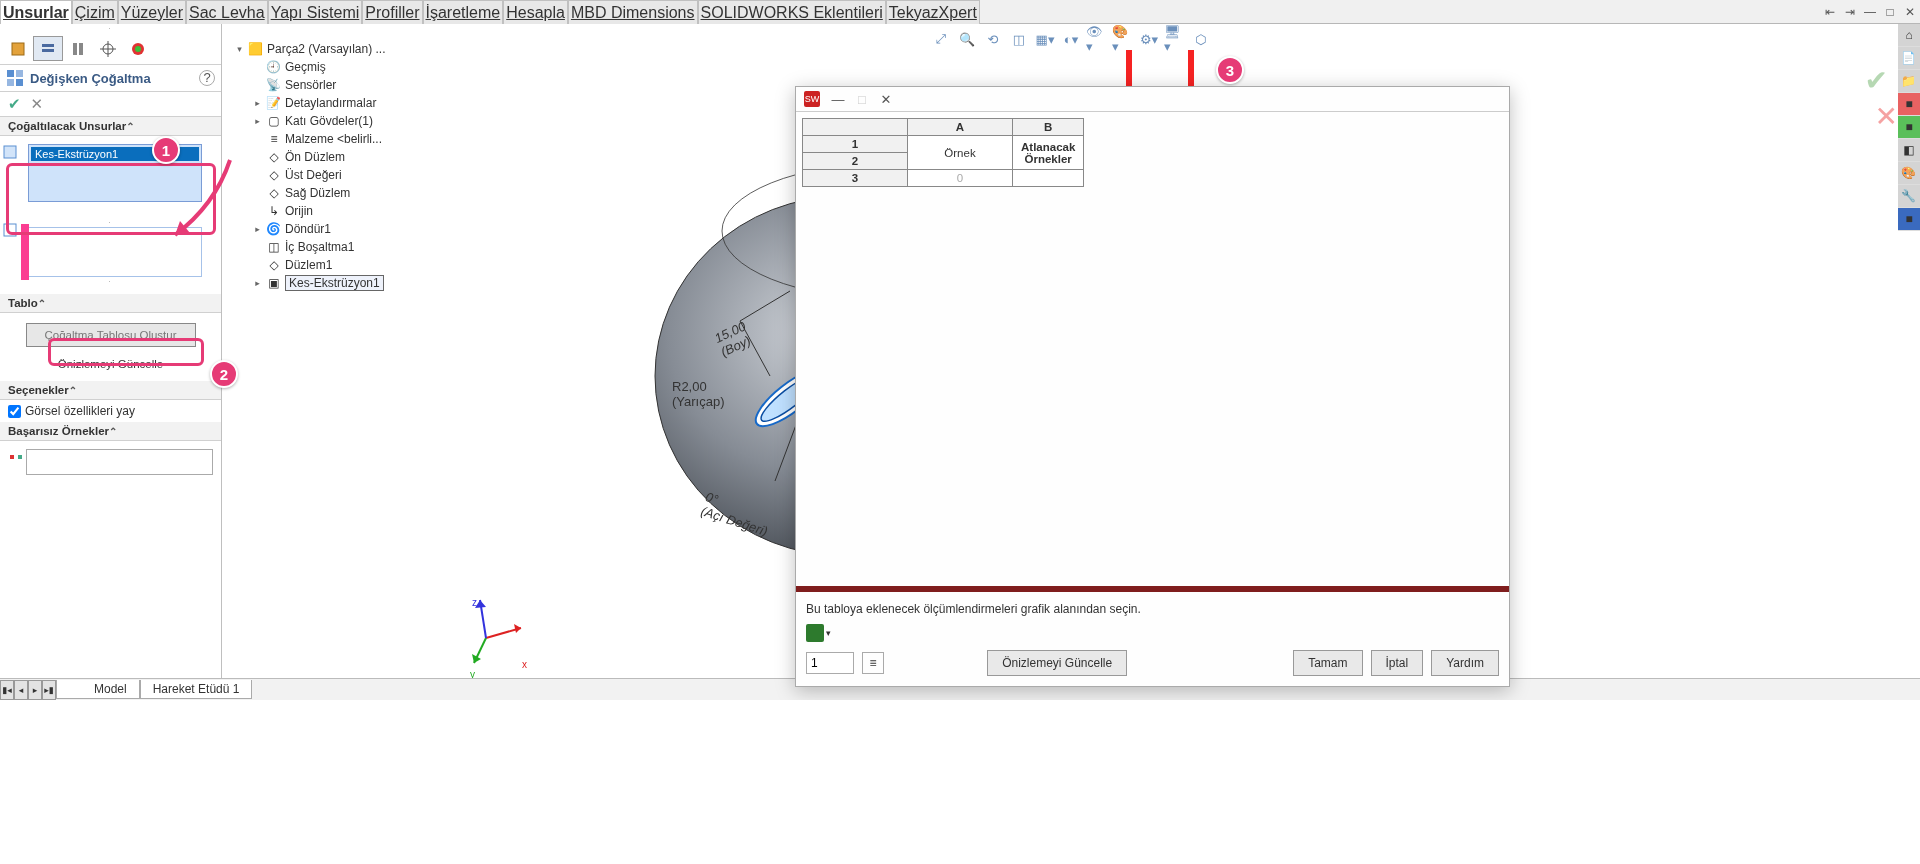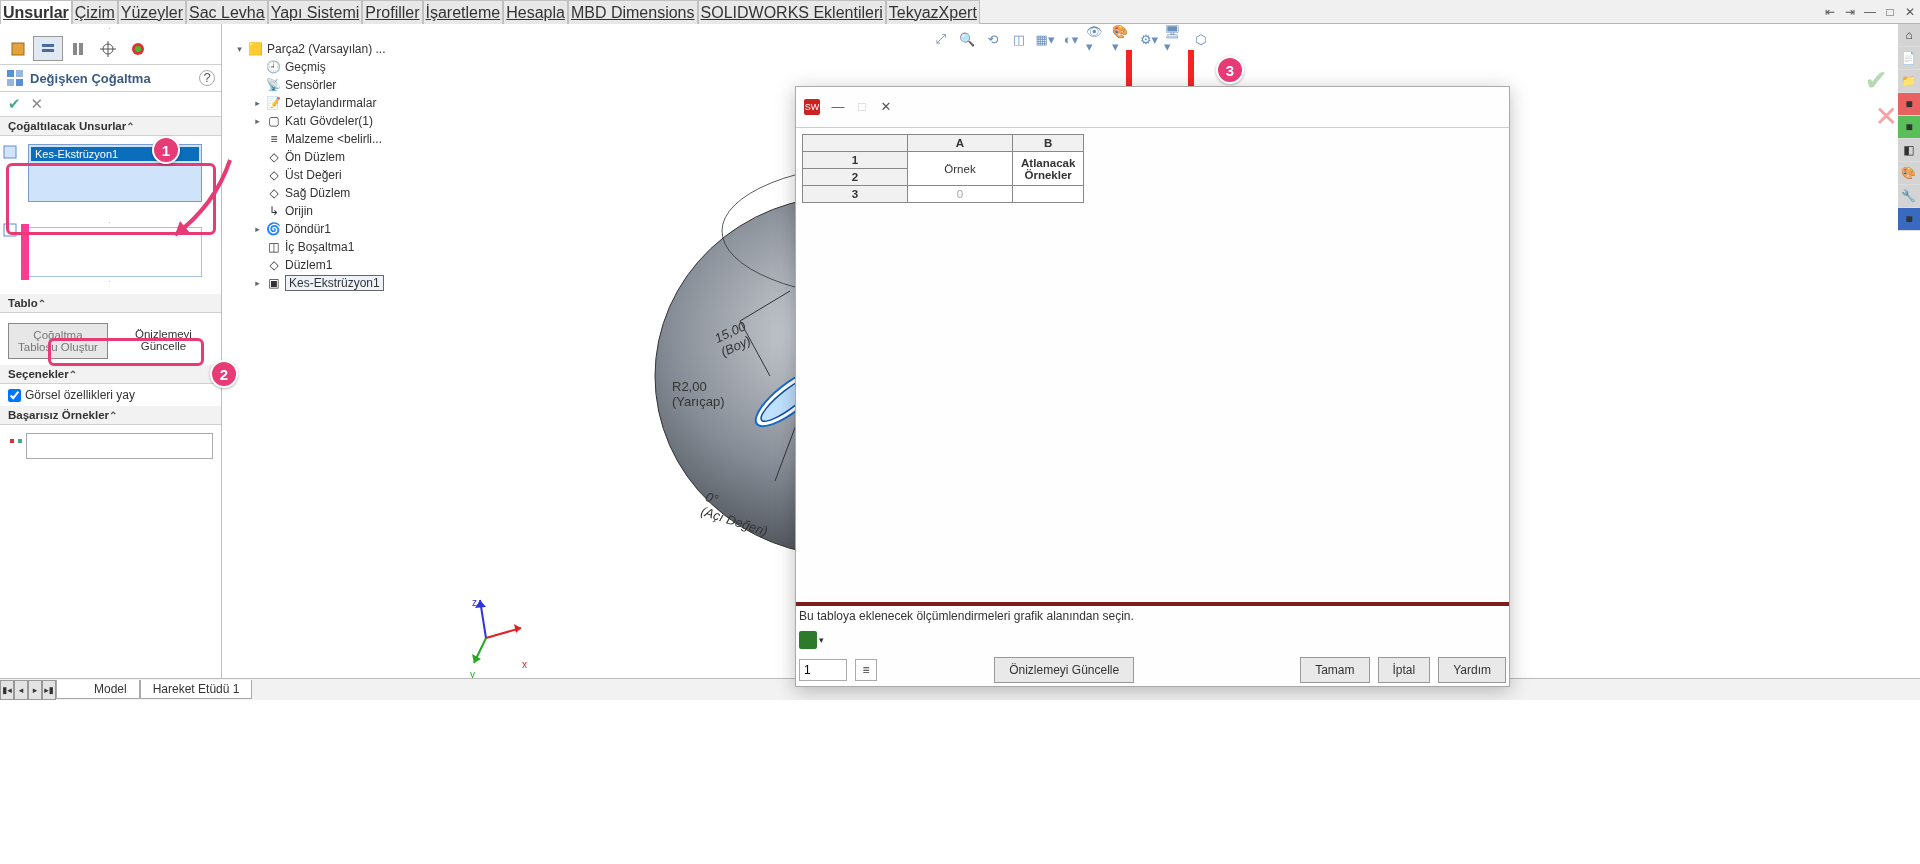--- a/index.html
+++ b/index.html
@@ -22,49 +22,49 @@
   .pm-actions span { font-size: 15px; color: #4a8; cursor: pointer; }
   .pm-actions span.cancel { color: #888; }
   .section-head { display: flex; align-items: center; background: #f2f2f2; padding: 3px 8px; border-bottom: 1px solid #d0d0d0; font-weight: bold; font-size: 11.5px;}
   .section-head .caret { font-size: 10px; color: #555; cursor: pointer;}
   .section-body { padding: 8px; }
   .sel-box { border: 1px solid #7a9cd6; background: #cfe3fa; padding: 2px; min-height: 58px; width: 174px; margin-left: 20px; position: relative; }
   .sel-box.box2 { background:#fff; border-color:#a6c2e9; min-height:50px;}
   .sel-box .item { background: #0a6ebd; color: #fff; padding: 1px 4px; font-size: 11px; }
   .sel-box .gutter-pink { position:absolute; left:-8px; top:-4px; bottom:-4px; width:8px; background:#fb3d91; }
   .sel-ico { position:absolute; left:-28px; top:0; width:18px; height:18px; }
-  .tbl-section-body { padding: 10px 8px 6px 8px; display:flex; flex-direction:row; gap:6px; position:relative;}
+  .tbl-section-body { padding: 10px 8px 6px 8px; display:flex; flex-direction:column; gap:6px; position:relative;}
   .btn-wide { padding: 5px 8px; border:1px solid #888; background:#e7e7e7; color:#777; font-size:11.5px; text-align:center; cursor:pointer; width:170px; margin:0 auto;}
   .checkbox-row { display:flex; align-items:center; gap:4px; padding:4px 8px;}
   .checkbox-row input { width:13px; height:13px; }
   .left-scroll { flex:1; overflow:hidden; }
   .callout { position:absolute; width:28px; height:28px; background:#e63b76; border-radius:50%; color:#fff; font-weight:bold; font-size:15px; display:flex; align-items:center; justify-content:center; box-shadow:0 1px 3px rgba(0,0,0,.3); border:2px solid #fff; z-index:500;}
   .highlight-box { position:absolute; border:3px solid #e63b76; border-radius:6px; pointer-events:none; z-index:499;}
   .arrow-ann { position:absolute; z-index:499; }
   .tree-pane { width: 180px; padding:4px 2px; font-size:12px; color:#333; position:absolute; left:232px; top:36px; z-index:50; background:transparent;}
   .tree-item { display:flex; align-items:center; padding:1px 0; white-space:nowrap; cursor:pointer;}
   .tree-item .exp { width:11px; text-align:center; font-size:9px; color:#666; }
   .tree-item .ti-ico { width:16px; height:16px; margin:0 3px; display:flex; align-items:center; justify-content:center;}
   .tree-item.sel .label { border:1px solid #666; padding:0 3px; background:#eef2fb;}
   .canvas { flex:1; position:relative; background:#fff; }
   .view-toolbar { position:absolute; top:4px; left:50%; transform:translateX(-50%); display:flex; gap:4px; background:transparent;}
   .view-toolbar .vb { width:22px; height:22px; display:flex; align-items:center; justify-content:center; cursor:pointer; color:#6a8fbb; font-size:13px;}
   .right-rail { position:absolute; right:0; top:24px; width:22px; background:#ddd; display:flex; flex-direction:column; }
   .right-rail .rr { width:22px; height:22px; background:#d4d4d4; margin-bottom:1px; cursor:pointer; display:flex; align-items:center; justify-content:center;}
   .dialog { position:absolute; top:86px; left:795px; width:715px; height:601px; background:#fefefe; border:1px solid #aaa; box-shadow:0 4px 18px rgba(0,0,0,.25); display:flex; flex-direction:column; z-index:200;}
-  .dlg-title { display:flex; align-items:flex-start; padding:12px 8px; border-bottom:1px solid #ccc; }
+  .dlg-title { display:flex; align-items:flex-end; padding:4px 8px; border-bottom:1px solid #ccc; }
   .dlg-title .di { width:16px; height:16px; background:#c22; color:#fff; font-size:9px; display:flex; align-items:center; justify-content:center; margin-right:6px; border-radius:2px;}
   .dlg-title .dt { font-size:12px; flex:1; }
   .dlg-title .wbtn { width:24px; text-align:center; font-size:13px; cursor:pointer; color:#555;}
   .dlg-body { flex:1; padding:6px; position:relative;}
   table.cog { border-collapse:collapse; font-size:11.5px; }
   table.cog td, table.cog th { border:1px solid #888; padding:2px 8px; text-align:center; background:#fff;}
   table.cog .hdr { background:#f1f1f1; font-weight:bold;}
   table.cog .mrg { vertical-align:middle; }
-  .dlg-foot { padding:3px; border-top:4px solid #7f1d1d; }
+  .dlg-foot { padding:10px; border-top:6px solid #7f1d1d; }
   .dlg-foot .msg { font-size:12px; color:#333; margin-bottom:8px;}
   .dlg-foot .row1 { display:flex; align-items:center; margin-bottom:8px;}
   .dlg-foot .xl { width:18px; height:18px; background:#2d7a2d; border-radius:2px;}
   .dlg-foot .row2 { display:flex; align-items:center; gap:8px;}
   .dlg-foot input.num { width:48px; height:22px; border:1px solid #aaa; padding:2px 4px; font-size:12px;}
   .dlg-foot .step { width:22px; height:22px; border:1px solid #aaa; display:flex; align-items:center; justify-content:center; cursor:pointer;}
   .dlg-foot .btn { padding:5px 14px; border:1px solid #999; background:#e9e9e9; cursor:pointer; font-size:12px;}
   .bottom-tabs { position:absolute; bottom:0; left:0; right:0; display:flex; align-items:center; height:22px; background:#f2f2f2; border-top:1px solid #bbb;}
   .bottom-tabs .navs { display:flex; background:#d5d5d5;}
   .bottom-tabs .navs div{ width:14px; height:20px; border:1px solid #999; display:flex; align-items:center; justify-content:center; font-size:9px; cursor:pointer; background:#e3e3e3;}

